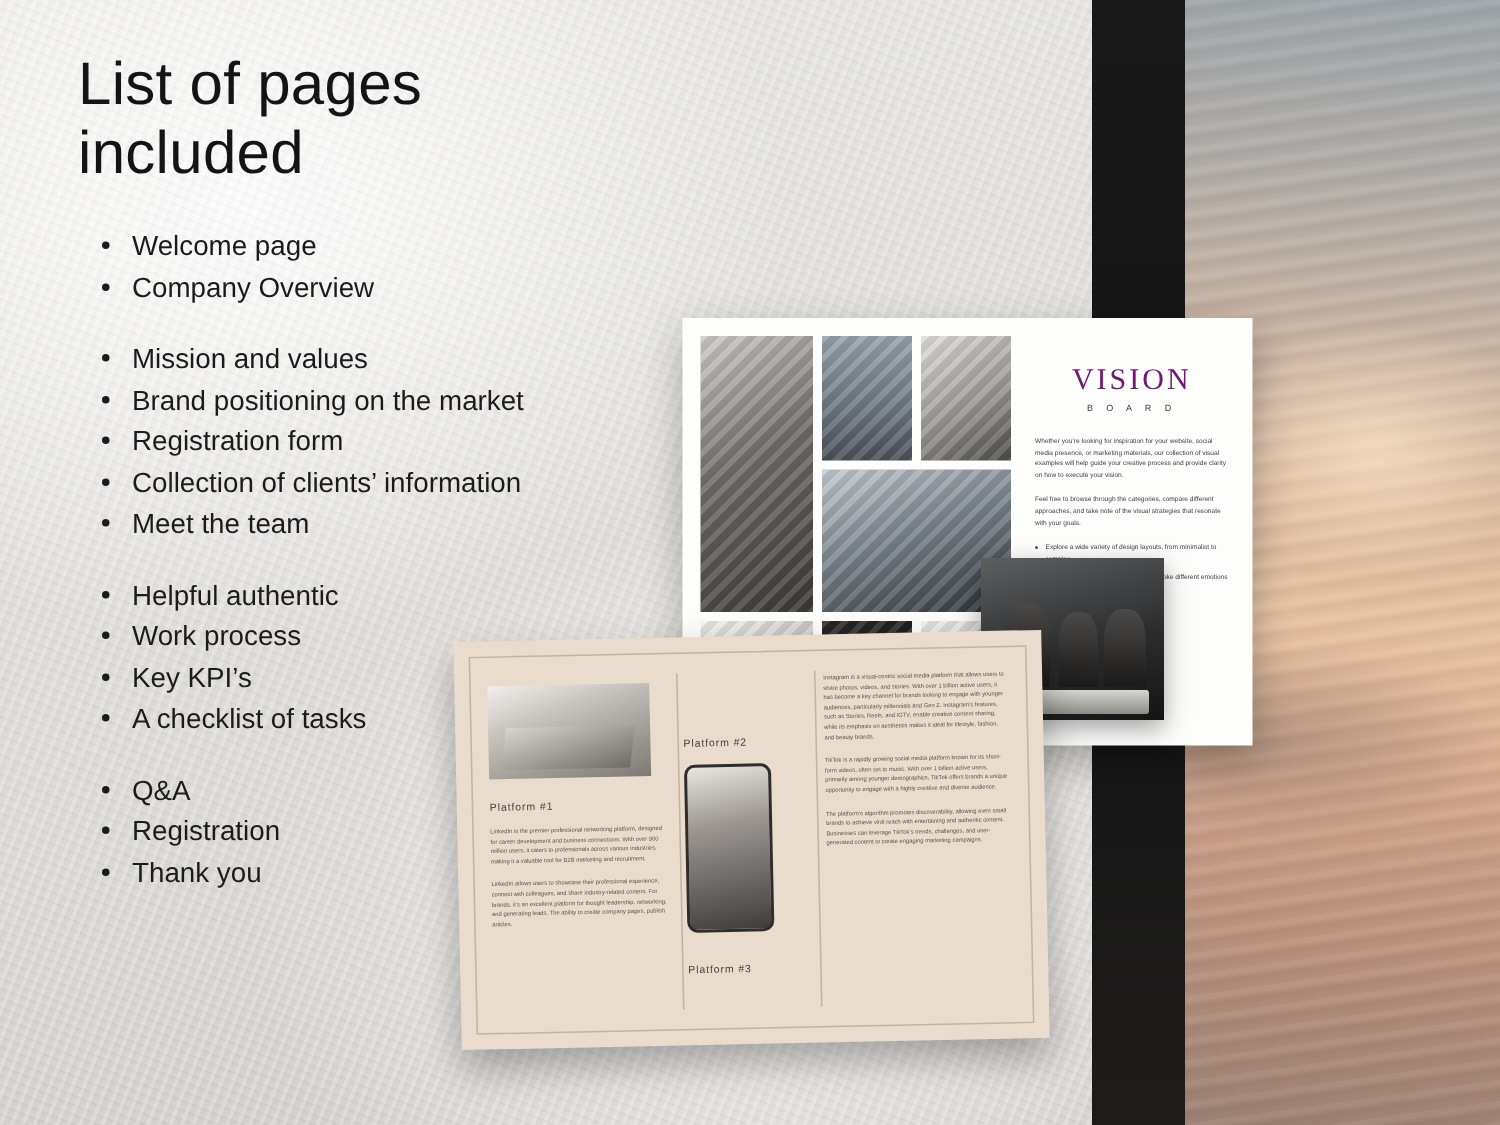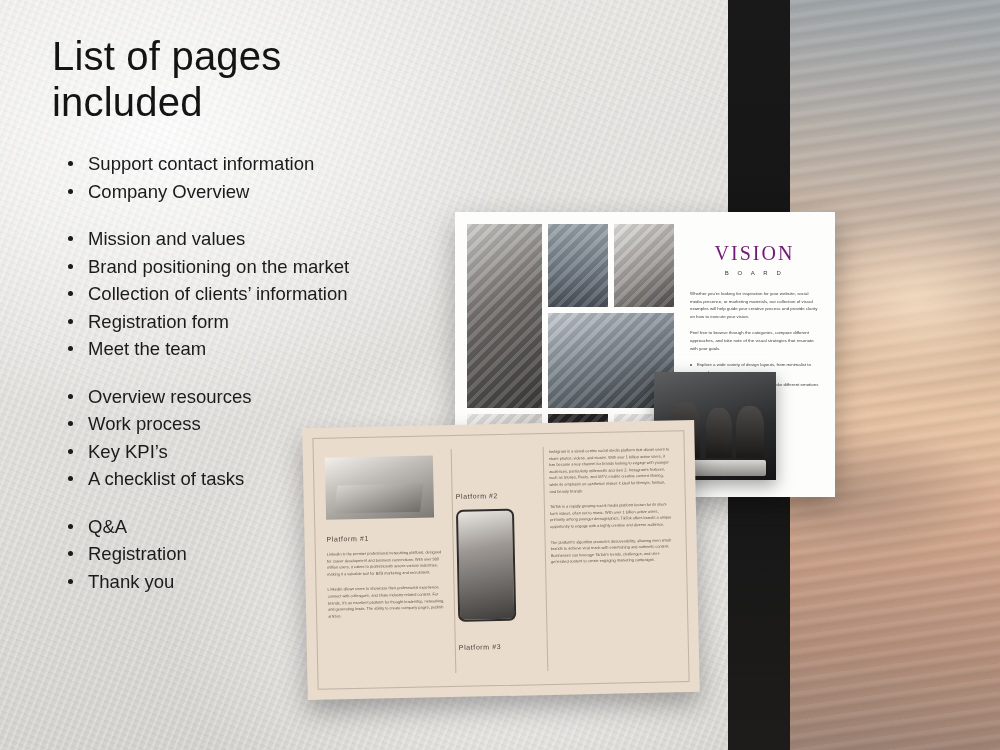--- a/index.html
+++ b/index.html
@@ -295,34 +295,34 @@
   <div class="bg-left"></div>
   <div class="bg-dark-band"></div>
   <div class="bg-right"></div>
 
   <div class="headline" style="white-space: pre-line;">List of pages
 included</div>
 
   <div class="list-wrap">
 
     <ul class="list-group">
-      <li>Support contact information</li>
+      <li>Welcome page</li>
       <li>Company Overview</li>
     </ul>
 
     <ul class="list-group">
       <li>Mission and values</li>
       <li>Brand positioning on the market</li>
+      <li>Registration form</li>
       <li>Collection of clients’ information</li>
-      <li>Registration form</li>
       <li>Meet the team</li>
     </ul>
 
     <ul class="list-group">
-      <li>Overview resources</li>
+      <li>Helpful authentic</li>
       <li>Work process</li>
       <li>Key KPI’s</li>
       <li>A checklist of tasks</li>
     </ul>
 
     <ul class="list-group">
       <li>Q&amp;A</li>
       <li>Registration</li>
       <li>Thank you</li>
     </ul>

